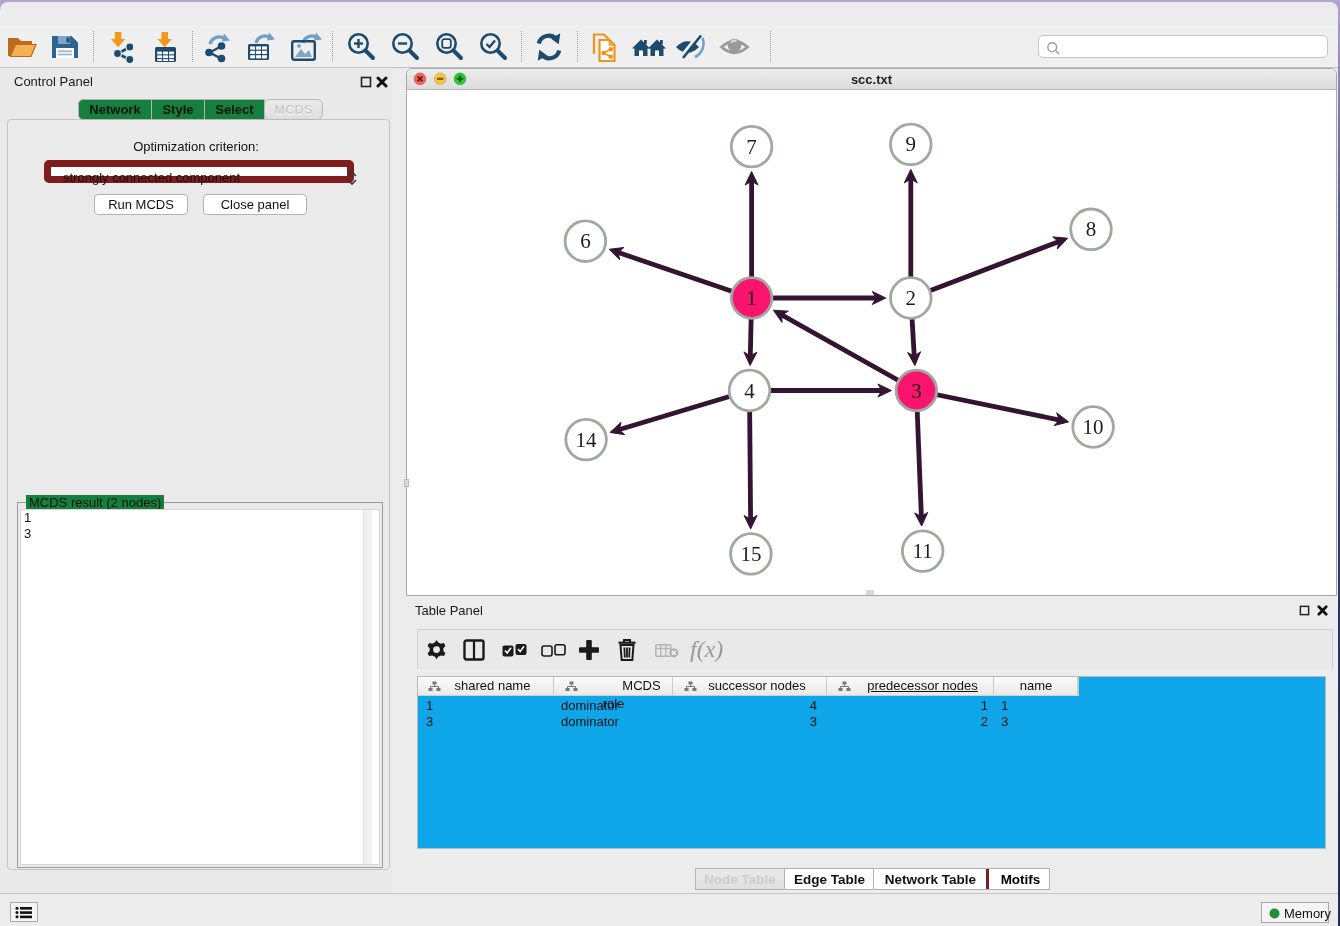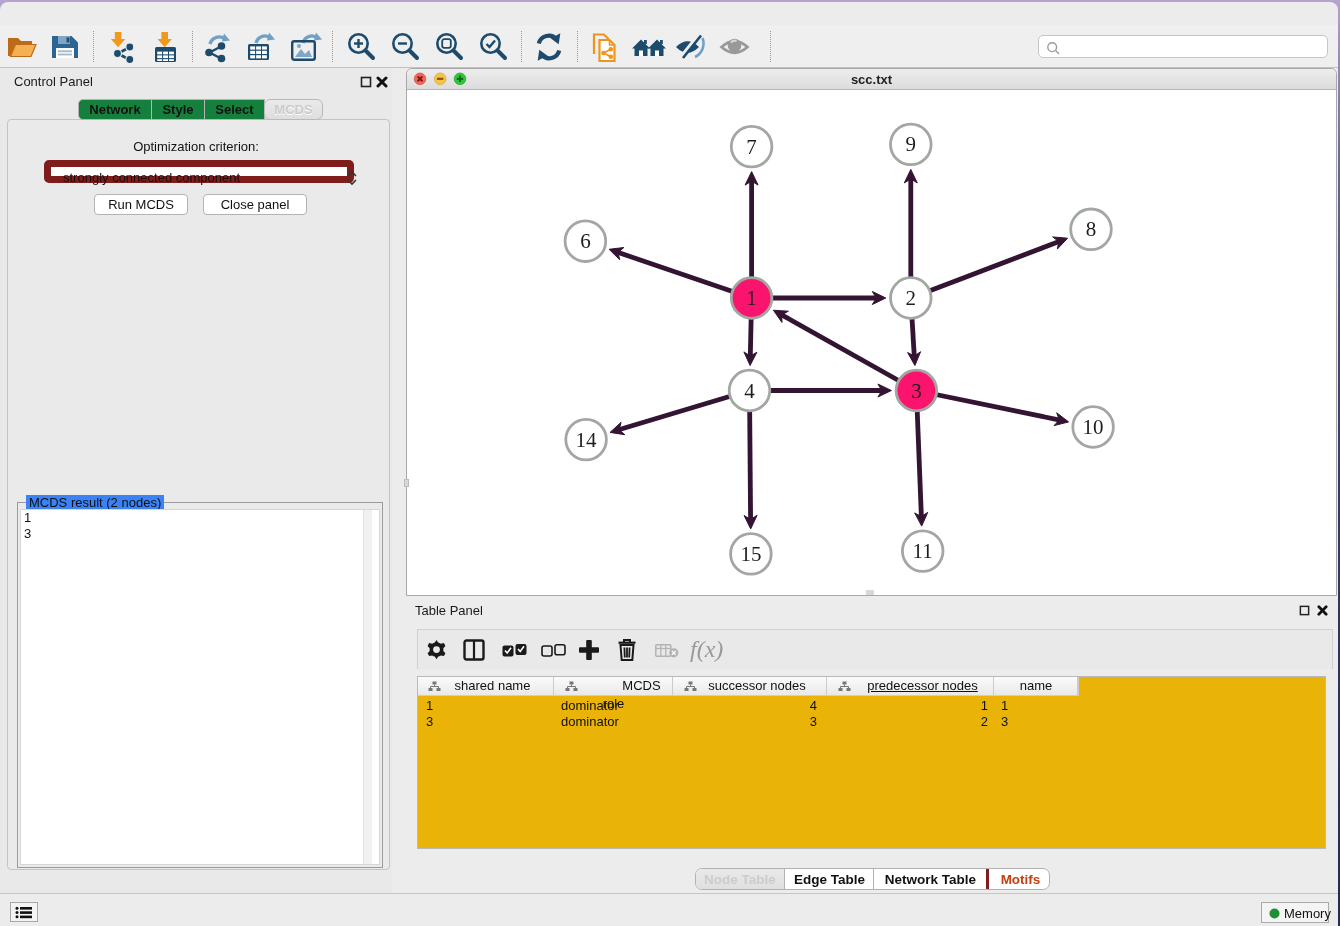--- a/index.html
+++ b/index.html
@@ -36,38 +36,38 @@
   text-align:center; line-height:20px; color:#111; }
 .tabsel { background:linear-gradient(180deg,#eaeaea,#dedede); color:#cbcbcb;
   border-radius:6px; border:1px solid #b9b9b9; text-shadow:0 1px 0 #fff; }
 .cbtn { position:absolute; background:#fff; border:1px solid #b3b3b3; border-radius:4px;
   font-size:13px; color:#111; text-align:center; }
 #optlabel { position:absolute; left:0; width:392px; top:70px; text-align:center; font-size:13px; color:#111; }
 #dropdown { position:absolute; left:44px; top:91px; width:310px; height:23px; background:#fff;
   border:7px solid #7f1d1d; border-radius:5px; font-size:13px; color:#111; line-height:21px; }
 #fieldset { position:absolute; left:17px; top:433px; width:366px; height:366px;
   border:1px solid #9b9b9b; }
-#fieldset .legend { position:absolute; left:8px; top:-8px; background:#3b82f6; padding:0 3px;
+#fieldset .legend { position:absolute; left:8px; top:-8px; background:#15803d; padding:0 3px;
   font-size:13px; color:#111; }
 #fsinner { position:absolute; left:2px; top:6px; width:360px; height:356px; background:#fff;
   border:1px solid #d6d6d6; font-size:13px; color:#111; }
 
 #netwin { position:absolute; left:406px; top:66px; width:931px; height:528px;
   background:#fff; border:1px solid #a8a8a8; border-radius:6px 6px 0 0; }
 #nettitle { position:absolute; left:0; top:0; width:100%; height:21px;
   background:linear-gradient(180deg,#ededed,#dcdcdc); border-bottom:1px solid #b5b5b5;
   border-radius:6px 6px 0 0; }
 #nettitle .t { position:absolute; left:0; right:0; top:3px; text-align:center; font-size:13px; font-weight:bold; color:#222; }
 
 #tpanel { position:absolute; left:406px; top:597px; width:931px; height:292px; background:#ececec; }
 #tpanel .hdr { position:absolute; left:9px; top:4px; font-size:13px; color:#1a1a1a; }
 #ttoolbar { position:absolute; left:11px; top:30px; width:916px; height:40px;
   background:#e9e9e9; border:1px solid #d0d0d0; border-bottom:none; }
 #ttable { position:absolute; left:11px; top:77px; width:909px; height:173px;
-  background:#eab308; border:1px solid #b9b9b9; }
+  background:#0ea5e9; border:1px solid #b9b9b9; }
 #thead { position:absolute; left:0; top:0; width:661px; height:19px;
   background:linear-gradient(180deg,#fbfbfb,#e9e9e9); border-bottom:1px solid #cfcfcf; border-right:1px solid #cbcbcb; }
 .th { position:absolute; top:0; height:19px; border-right:1px solid #cbcbcb;
   font-size:13px; color:#111; text-align:center; line-height:18px; }
 .trow { position:absolute; width:100%; height:16px; font-size:13px; color:#111; }
 .td { position:absolute; top:0; height:16px; line-height:16px; }
 
 #statusbar { position:absolute; left:0; top:891px; width:1338px; height:33px;
   background:#ececec; border-top:1px solid #c6c6c6; }
 #listbtn { position:absolute; left:10px; top:8px; width:28px; height:20px;
@@ -449,25 +449,25 @@
         <span class="td" style="left:583px;">1</span>
       </div>
       <div class="trow" style="top:37px;">
         <span class="td" style="left:8px;">3</span>
         <span class="td" style="left:143px;">dominator</span>
         <span class="td" style="left:255px;width:144px;text-align:right;">3</span>
         <span class="td" style="left:410px;width:160px;text-align:right;">2</span>
         <span class="td" style="left:583px;">3</span>
       </div>
     </div>
-    <div style="position:absolute;left:289px;top:269px;width:355px;height:22px;border:1px solid #b2b2b2;border-radius:7px;background:#fff;overflow:hidden;font-size:13.5px;font-weight:bold;text-align:center;">
+    <div style="position:absolute;left:289px;top:269px;width:355px;height:22px;border:1px solid #b2b2b2;border-radius:0;background:#fff;overflow:hidden;font-size:13.5px;font-weight:bold;text-align:center;">
       <div style="position:absolute;left:0;top:0;width:89px;height:22px;line-height:21px;background:linear-gradient(180deg,#e9e9e9,#dedede);color:#ccc;border-right:1px solid #b2b2b2;">Node Table</div>
       <div style="position:absolute;left:90px;top:0;width:88px;height:22px;line-height:21px;color:#111;border-right:1px solid #b2b2b2;">Edge Table</div>
       <div style="position:absolute;left:179px;top:0;width:114px;height:22px;line-height:21px;color:#111;border-right:3px solid #7f1d1d;">Network Table</div>
-      <div style="position:absolute;left:294px;top:0;width:61px;height:22px;line-height:21px;color:#c2410c;">Motifs</div>
+      <div style="position:absolute;left:294px;top:0;width:61px;height:22px;line-height:21px;color:#000000;">Motifs</div>
     </div>
   </div>
 
   <div id="statusbar">
     <div id="listbtn">
       <svg class="abs" style="left:4px;top:3px;" width="18" height="13" viewBox="0 0 18 13">
         <circle cx="2" cy="2.2" r="1.5" fill="#111"></circle>
             <rect x="5" y="1" width="12" height="2.6" fill="#111"></rect>
         <circle cx="2" cy="6.5" r="1.5" fill="#111"></circle>
             <rect x="5" y="5.3" width="12" height="2.6" fill="#111"></rect>

